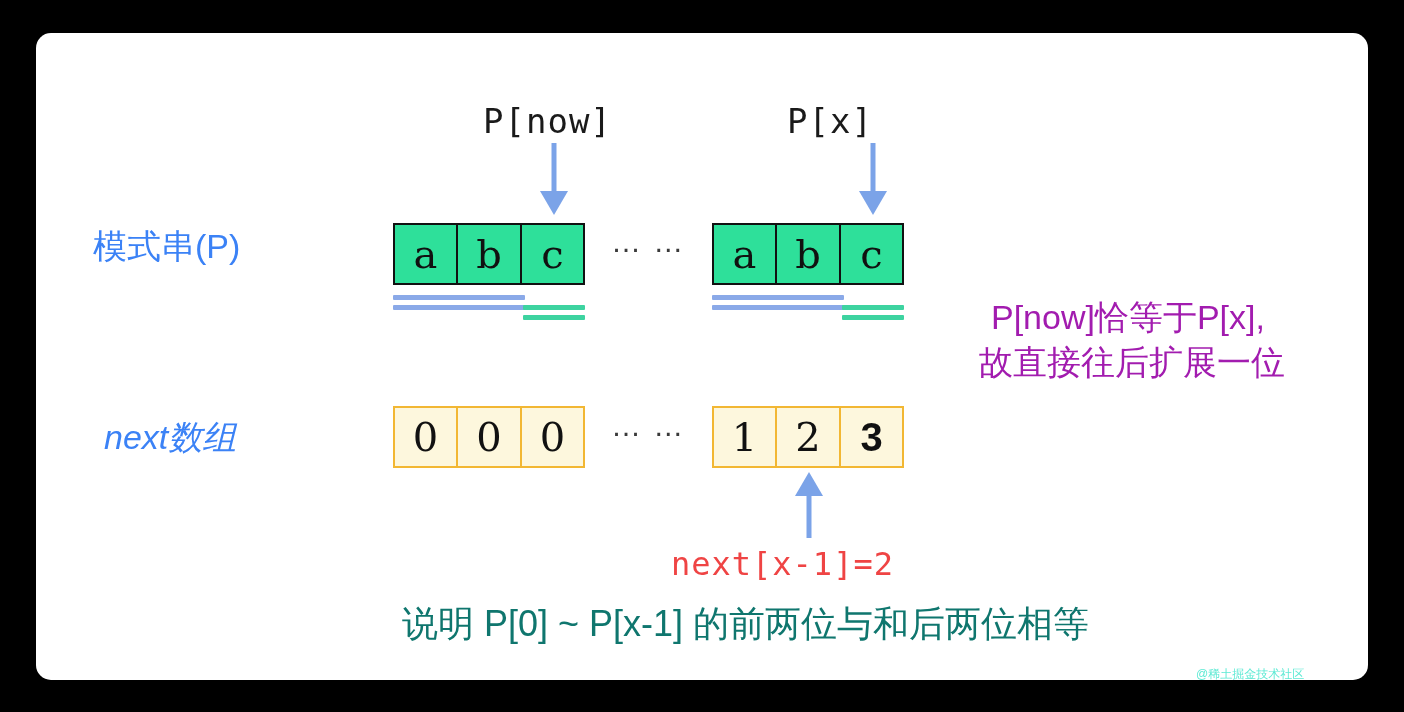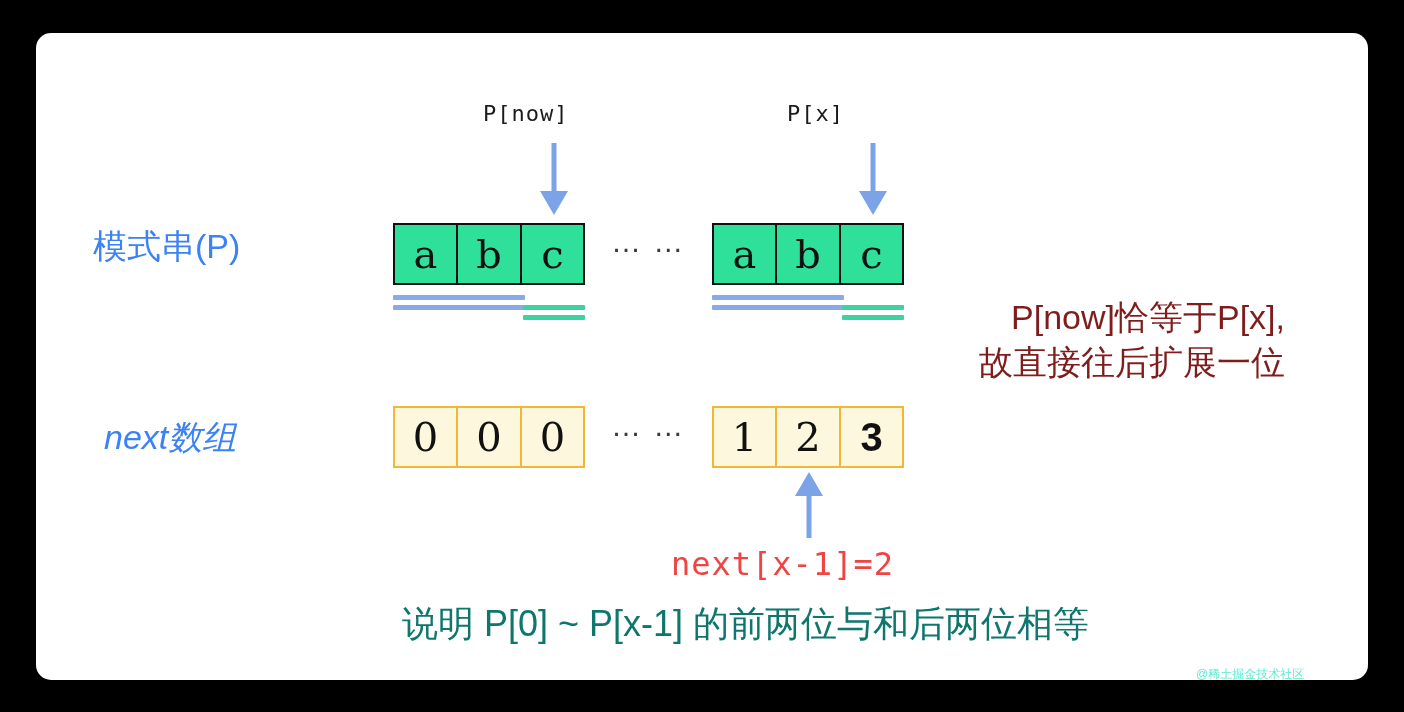--- a/index.html
+++ b/index.html
@@ -18,21 +18,21 @@
     background: #ffffff;
     border-radius: 15px;
   }
 
   .mono { font-family: "DejaVu Sans Mono", "Liberation Mono", monospace; }
   .sans { font-family: "Liberation Sans", sans-serif; }
 
   
   .ptr-label {
     position: absolute;
-    font-size: 22px;
+    font-size: 34px;
     color: #1a1a1a;
     white-space: nowrap;
     letter-spacing: 1px;
   }
   #label-pnow { left: 447px; top: 68px; }
   #label-px   { left: 751px; top: 68px; }
 
   
   .arrow { position: absolute; }
 
@@ -107,23 +107,23 @@
   }
   .ul i + i { margin-top: 5px; }
   .ul.blue i  { background: #8aa9e8; }
   .ul.green i { background: #3dd3a0; }
 
   
   #note-right {
     position: absolute;
     left: 955px; top: 262px;
     font-size: 34px;
-    color: #7f1d1d;
+    color: #a21caf;
     line-height: 1.33;
-    text-align: right;
+    text-align: left;
     white-space: nowrap;
   }
   #note-right div + div { margin-left: -12px; }
 
   #note-nextx {
     position: absolute;
     left: 635px; top: 512px;
     font-size: 32px;
     color: #ef4444;
     letter-spacing: 1px;

